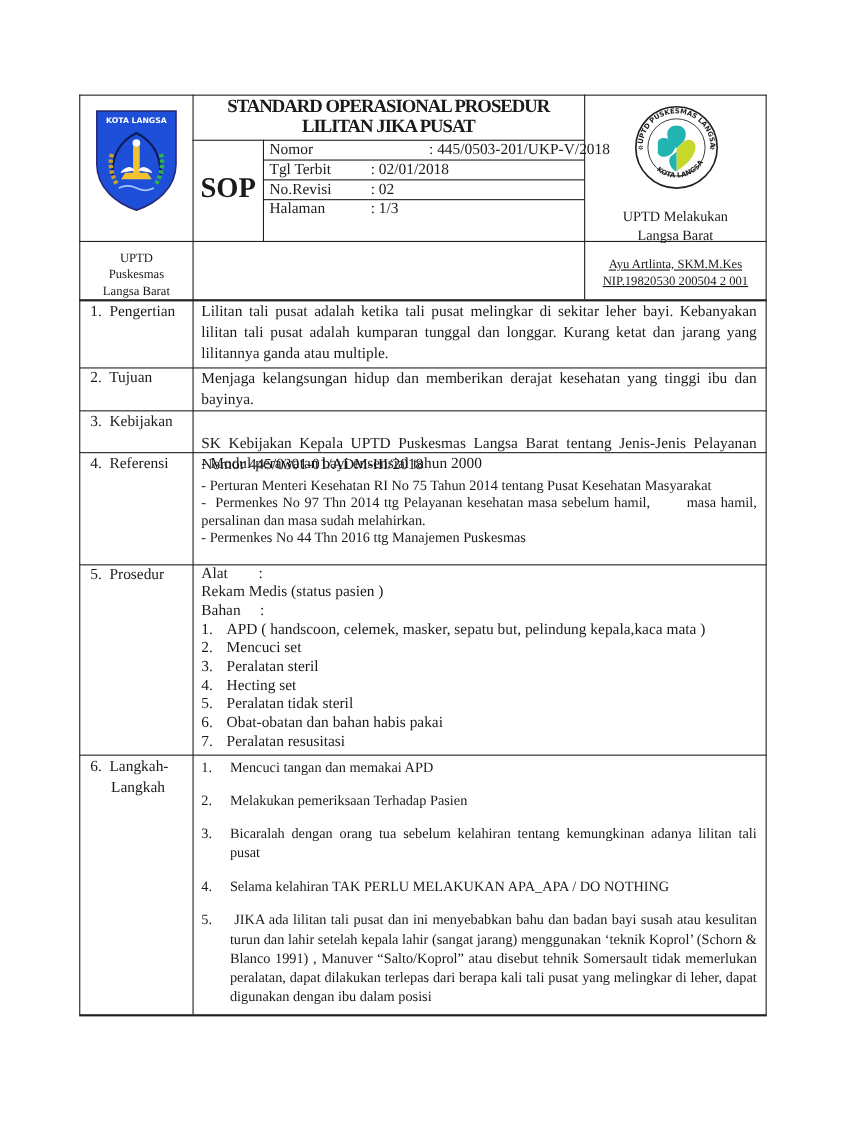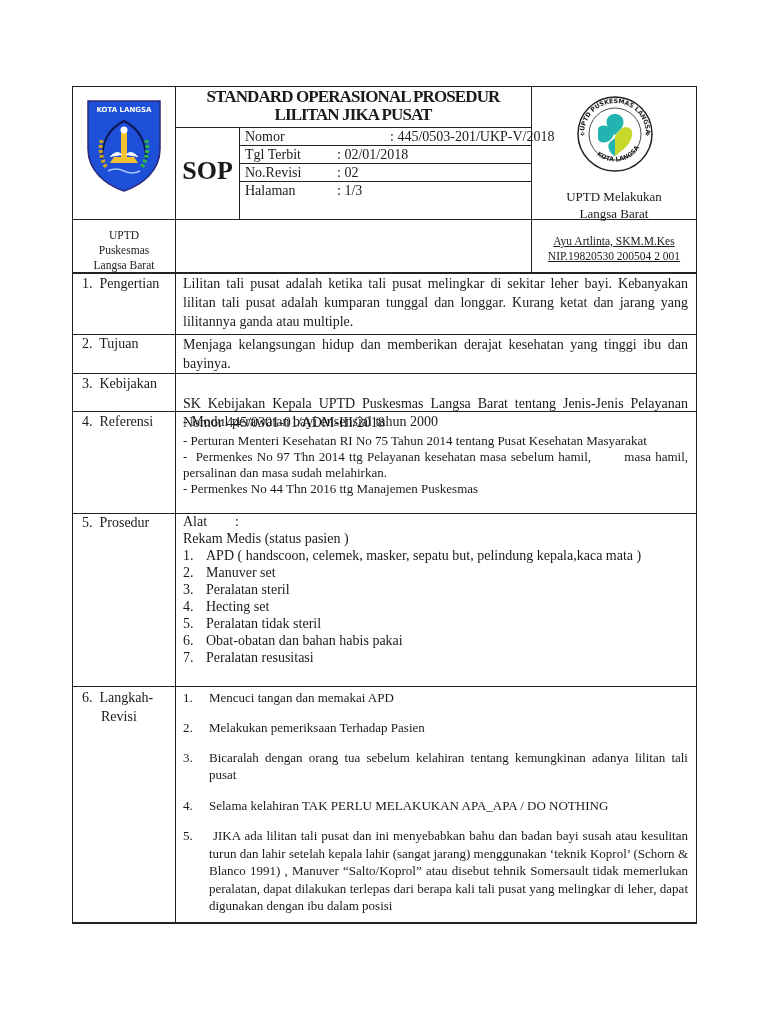--- a/index.html
+++ b/index.html
@@ -140,34 +140,35 @@
     <div style="font-size:14px;line-height:20px;">- Modul perawatan bayi ensensial tahun 2000</div>
     <div style="font-size:13px;line-height:16px;margin-top:1px;padding-left:0;">-  Perturan Menteri Kesehatan RI No 75 Tahun 2014 tentang Pusat Kesehatan Masyarakat</div>
     <div style="font-size:13px;line-height:16px;white-space:pre-wrap;">-  Permenkes No 97 Thn 2014 ttg Pelayanan kesehatan masa sebelum hamil,        masa hamil, persalinan dan masa sudah melahirkan.</div>
     <div style="font-size:13px;line-height:16px;">-  Permenkes No 44 Thn 2016 ttg Manajemen Puskesmas</div>
   </div>
 
   <div class="label" style="top:513px;white-space:pre;">5.  Prosedur</div>
   <div class="content" style="top:513px;text-align:left;line-height:17px;">
     <div style="white-space:pre;">Alat        :</div>
     <div>Rekam Medis (status pasien )</div>
+    <div style="white-space:pre;">Bahan     :</div>
     <ul class="list">
       <li><span class="num">1.</span><span>APD ( handscoon, celemek, masker, sepatu but, pelindung kepala,kaca mata )</span></li>
-      <li><span class="num">2.</span><span>Manuver set</span></li>
+      <li><span class="num">2.</span><span>Mencuci set</span></li>
       <li><span class="num">3.</span><span>Peralatan steril</span></li>
       <li><span class="num">4.</span><span>Hecting set</span></li>
       <li><span class="num">5.</span><span>Peralatan tidak steril</span></li>
       <li><span class="num">6.</span><span>Obat-obatan dan bahan habis pakai</span></li>
       <li><span class="num">7.</span><span>Peralatan resusitasi</span></li>
     </ul>
   </div>
 
   <div class="label" style="top:688px;">
     <div style="white-space:pre;">6.  Langkah-</div>
-    <div style="padding-left:19px;">Revisi</div>
+    <div style="padding-left:19px;">Langkah</div>
   </div>
   <ul class="list steps" style="position:absolute;left:183px;top:689px;width:505px;">
     <li style="margin-bottom:13px;"><span class="num">1.</span><span>Mencuci tangan dan memakai APD</span></li>
     <li style="margin-bottom:13px;"><span class="num">2.</span><span>Melakukan pemeriksaan Terhadap Pasien</span></li>
     <li style="margin-bottom:14px;"><span class="num">3.</span><span>Bicaralah dengan orang tua sebelum kelahiran tentang kemungkinan adanya lilitan tali pusat</span></li>
     <li style="margin-bottom:13px;"><span class="num">4.</span><span>Selama kelahiran TAK PERLU MELAKUKAN APA_APA / DO NOTHING</span></li>
     <li style="line-height:17.6px;"><span class="num">5.</span><span style="white-space:pre-wrap;"> JIKA ada lilitan tali pusat dan ini menyebabkan bahu dan badan bayi susah atau kesulitan turun dan lahir setelah kepala lahir (sangat jarang) menggunakan ‘teknik Koprol’ (Schorn &amp; Blanco 1991) , Manuver “Salto/Koprol” atau disebut tehnik Somersault tidak memerlukan peralatan, dapat dilakukan terlepas dari berapa kali tali pusat yang melingkar di leher, dapat digunakan dengan ibu dalam posisi</span></li>
   </ul>
 
 </div>

